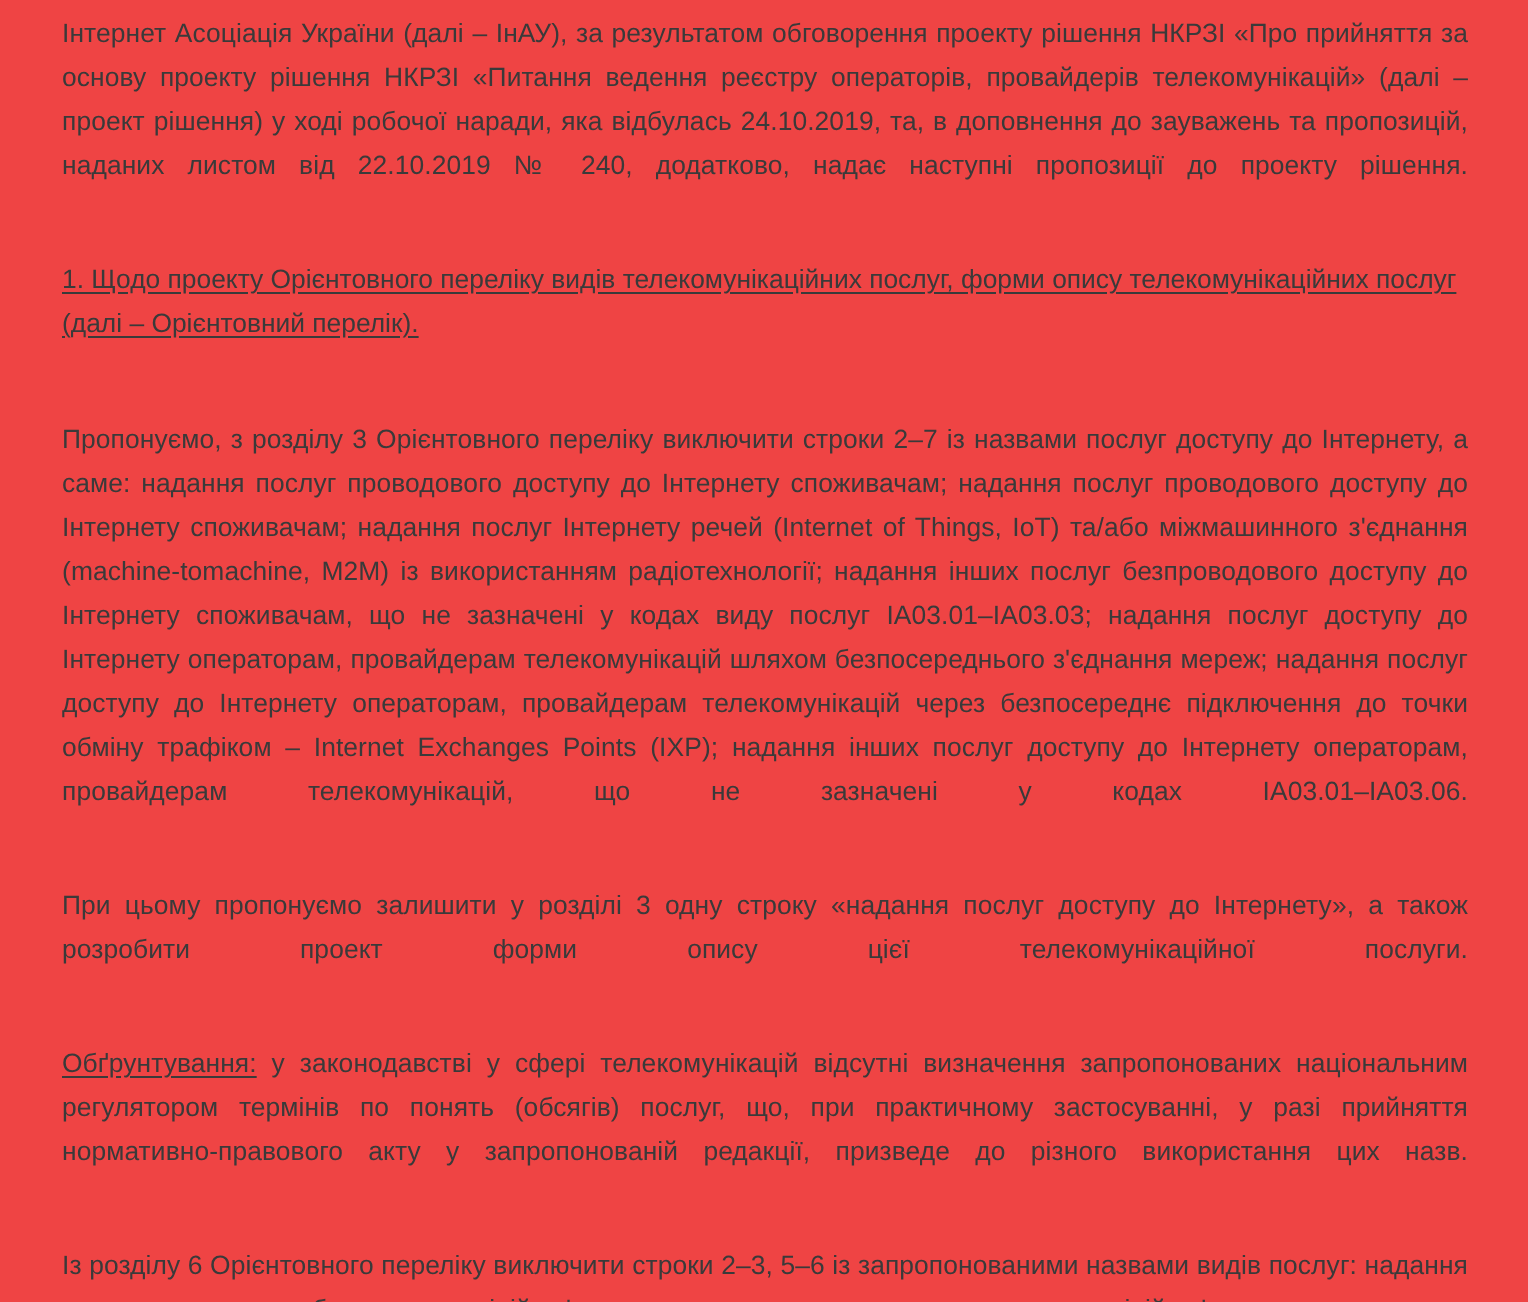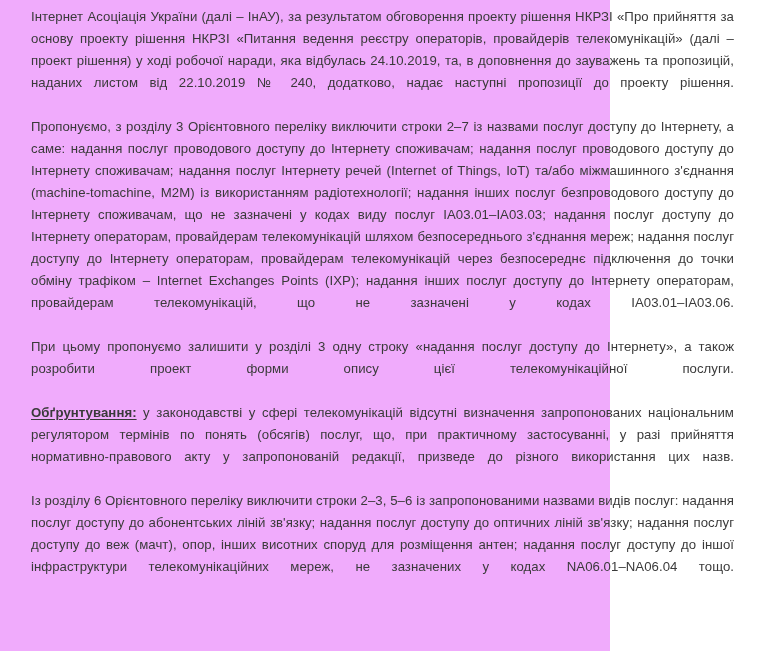--- a/index.html
+++ b/index.html
@@ -11,61 +11,62 @@
   body {
     width: 764px;
     height: 651px;
     overflow: hidden;
     font-family: "Liberation Sans", "DejaVu Sans", sans-serif;
     color: #3a3a3a;
     -webkit-font-smoothing: antialiased;
   }
   .page {
     box-sizing: border-box;
-    width: 610px;
+    width: 764px;
     height: 651px;
     padding: 6px 30px 0 31px;
-    background: #f0abfc;
+    background: #ef4444;
   }
   .doc-body {
     width: 703px;
   }
   p.para {
     margin: 0;
     padding: 0;
     font-size: 13.2px;
     line-height: 22px;
     text-align: justify;
     text-justify: inter-word;
     letter-spacing: 0.05px;
     word-spacing: 0px;
     color: #3a3a3a;
   }
   p.para + p.para {
+    margin-top: 13px;
   }
   p.heading-uline {
     margin: 0;
     padding: 0;
     font-size: 13.2px;
     line-height: 22px;
     text-align: justify;
     color: #3a3a3a;
   }
   p.heading-uline + p.para {
     margin-top: 14px;
   }
   .u {
     text-decoration: underline;
     text-underline-offset: 2px;
   }
   .b {
     font-weight: normal;
   }
   .bu {
-    font-weight: bold;
+    font-weight: normal;
     text-decoration: underline;
     text-underline-offset: 2px;
   }
   
   p.para::after,
   p.heading-uline::after {
     content: "";
     display: inline-block;
     width: 100%;
   }
@@ -74,20 +75,24 @@
   }
 </style>
 </head>
 <body>
 
 <div class="page">
   <div class="doc-body">
 
     <p class="para">Інтернет Асоціація України (далі – ІнАУ), за результатом обговорення проекту рішення НКРЗІ «Про прийняття за основу проекту рішення НКРЗІ «Питання ведення реєстру операторів, провайдерів телекомунікацій» (далі – проект рішення) у ході робочої наради, яка відбулась 24.10.2019, та, в доповнення до зауважень та пропозицій, наданих листом від 22.10.2019 № 240, додатково, надає наступні пропозиції до проекту рішення.</p>
 
+    <p class="heading-uline" style="margin-top:13px;">
+      <span class="u heading-line">1. Щодо проекту Орієнтовного переліку видів телекомунікаційних послуг, форми опису телекомунікаційних послуг</span>
+      <span class="u heading-line">(далі – Орієнтовний перелік).</span>
+    </p>
 
     <p class="para">
       <span>Пропонуємо, з розділу 3 Орієнтовного переліку </span><span class="b">виключити</span><span> строки 2–7 із назвами послуг доступу до Інтернету, а саме: надання послуг проводового доступу до Інтернету споживачам; надання послуг проводового доступу до Інтернету споживачам; надання послуг Інтернету речей (Internet of Things, IoT) та/або міжмашинного з'єднання (machine-tomachine, M2M) із використанням радіотехнології; надання інших послуг безпроводового доступу до Інтернету споживачам, що не зазначені у кодах виду послуг IA03.01–IA03.03; надання послуг доступу до Інтернету операторам, провайдерам телекомунікацій шляхом безпосереднього з'єднання мереж; надання послуг доступу до Інтернету операторам, провайдерам телекомунікацій через безпосереднє підключення до точки обміну трафіком – Internet Exchanges Points (IXP); надання інших послуг доступу до Інтернету операторам, провайдерам телекомунікацій, що не зазначені у кодах IA03.01–IA03.06.</span>
     </p>
 
     <p class="para">При цьому пропонуємо залишити у розділі 3 одну строку «надання послуг доступу до Інтернету», а також розробити проект форми опису цієї телекомунікаційної послуги.</p>
 
     <p class="para">
       <span class="bu">Обґрунтування:</span><span> у законодавстві у сфері телекомунікацій відсутні визначення запропонованих національним регулятором термінів по понять (обсягів) послуг, що, при практичному застосуванні, у разі прийняття нормативно-правового акту у запропонованій редакції, призведе до різного використання цих назв.</span>
     </p>

